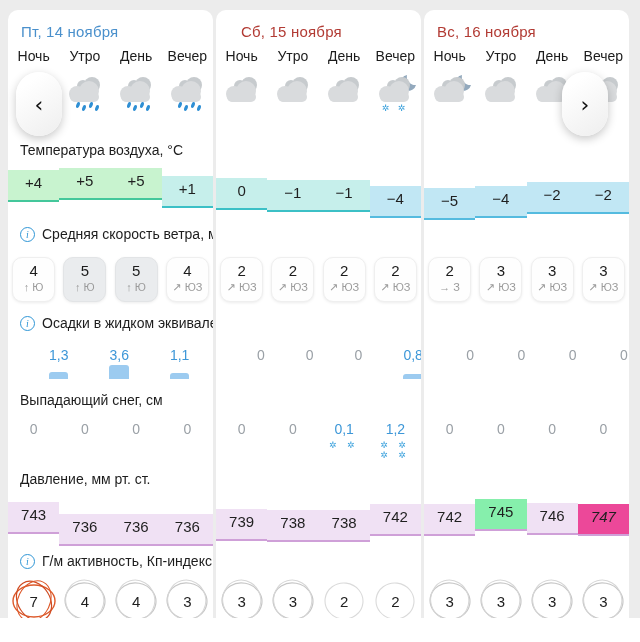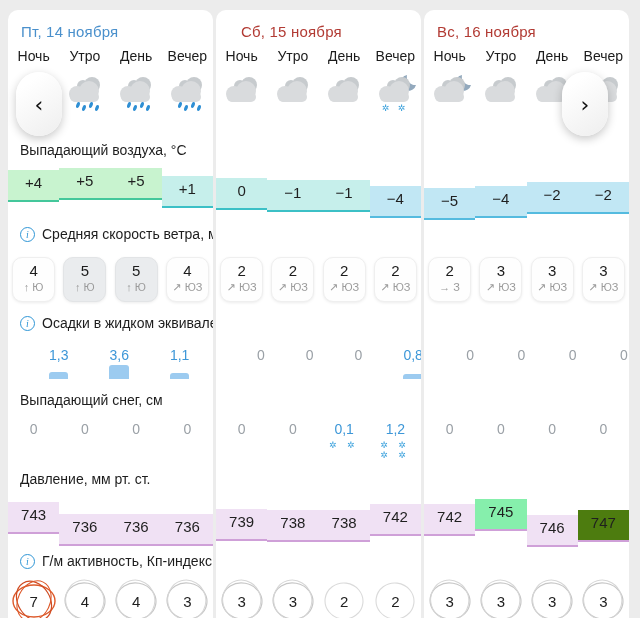--- a/index.html
+++ b/index.html
@@ -147,21 +147,21 @@
                   <ellipse cx="17" cy="31" rx="1.7" ry="3.1" transform="rotate(20 17 31)"></ellipse>
                   <ellipse cx="23" cy="34" rx="1.7" ry="3.1" transform="rotate(20 23 34)"></ellipse>
                   <ellipse cx="30" cy="31" rx="1.7" ry="3.1" transform="rotate(20 30 31)"></ellipse>
                   <ellipse cx="36" cy="34" rx="1.7" ry="3.1" transform="rotate(20 36 34)"></ellipse>
                 </g>
               </svg>
             </span>
           </div>
         </div>
         <div class="r-label">
-          <span class="sec-label">Выпадающий воздуха, °C</span>
+          <span class="sec-label">Температура воздуха, °C</span>
         </div>
         <div class="r-temp row4">
           <div class="ribbon-cell">
             <div class="ribbon-block" style="top: 6px; background: rgb(200, 243, 207); border-bottom: 2px solid rgb(68, 199, 155);">
               <span class="ribbon-val">+4</span>
             </div>
           </div>
           <div class="ribbon-cell">
             <div class="ribbon-block" style="top: 4px; background: rgb(200, 243, 207); border-bottom: 2px solid rgb(68, 199, 155);">
               <span class="ribbon-val">+5</span>
@@ -628,26 +628,26 @@
             <div class="ribbon-block" style="top: 10px; background: rgb(240, 225, 244); border-bottom: 2px solid rgb(207, 160, 216);">
               <span class="ribbon-val">742</span>
             </div>
           </div>
           <div class="ribbon-cell">
             <div class="ribbon-block" style="top: 5.2px; background: #86efac; border-bottom: 2px solid rgb(207, 160, 216);">
               <span class="ribbon-val">745</span>
             </div>
           </div>
           <div class="ribbon-cell">
-            <div class="ribbon-block" style="top: 21px; background: rgb(240, 225, 244); border-bottom: 2px solid rgb(207, 160, 216);">
+            <div class="ribbon-block" style="top: 9px; background: rgb(240, 225, 244); border-bottom: 2px solid rgb(207, 160, 216);">
               <span class="ribbon-val">746</span>
             </div>
           </div>
           <div class="ribbon-cell">
-            <div class="ribbon-block" style="top: 16px; background: #4d7c0f; border-bottom: 2px solid rgb(207, 160, 216);">
+            <div class="ribbon-block" style="top: 10px; background: #ec4899; border-bottom: 2px solid rgb(207, 160, 216); font-style: italic;">
               <span class="ribbon-val">747</span>
             </div>
           </div>
         </div>
         <div class="r-label h30"></div>
         <div class="r-kp row4">
           <div class="kp-cell">
             <div class="kp-wrap"><span><svg width="46" height="46" viewBox="0 0 46 46" xmlns="http://www.w3.org/2000/svg" fill="none">
                   <ellipse cx="23" cy="23" rx="20" ry="18" stroke="#c6c6c6" stroke-width="1.2" transform="rotate(10 23 23)"></ellipse>
                   <ellipse cx="23" cy="22" rx="19" ry="20" stroke="#d6d6d6" stroke-width="1" transform="rotate(-16 23 23)"></ellipse>

